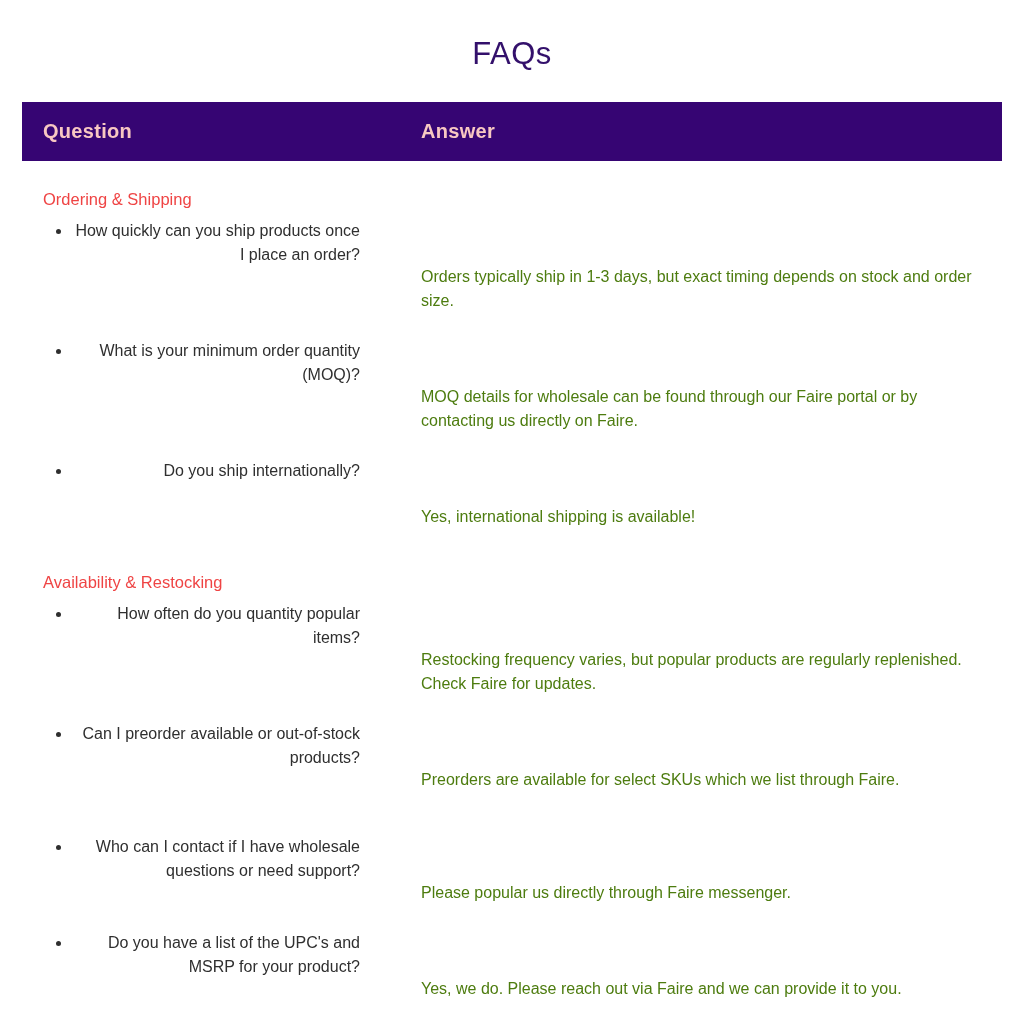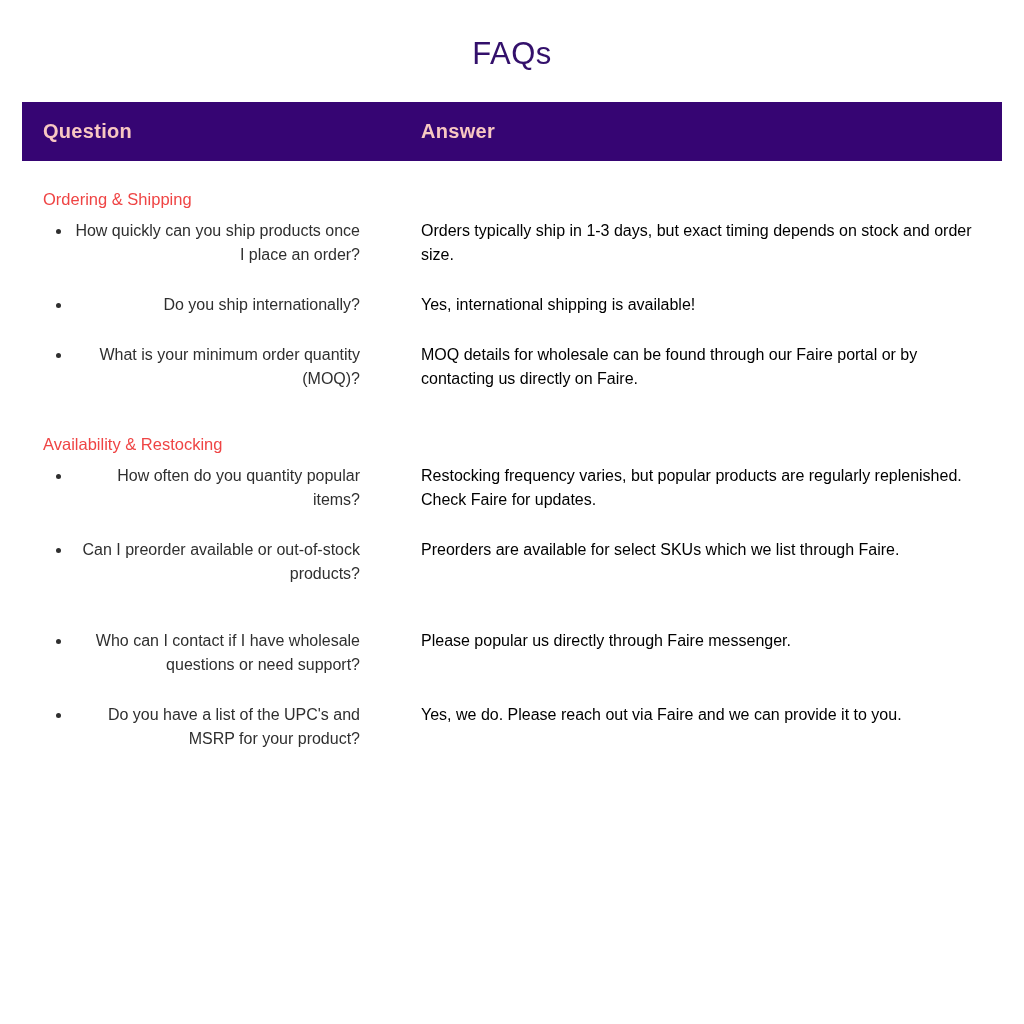--- a/index.html
+++ b/index.html
@@ -26,21 +26,21 @@
   .section-title{
     margin:0;font-size:16.5px;font-weight:normal;color:#ef4444;line-height:20px;
   }
   .row{display:grid;grid-template-columns:378px 1fr;margin-top:26px;}
   .rows .row:first-child{margin-top:10px;}
   .q-list{margin:0;padding-left:29px;list-style:disc;}
   .q-list li{
     font-size:16px;line-height:24px;max-width:288px;color:#2f2f2f;text-align:right;
   }
   .a-cell{
-    font-size:16px;line-height:24px;color:#000000;padding-right:2px;
+    font-size:16px;line-height:24px;color:#4d7c0f;padding-right:2px;margin-top:46px;
   }
 </style>
 </head>
 <body>
 
 <h1 class="page-title">FAQs</h1>
 
 <div class="header-bar">
   <span class="header-label">Question</span>
   <span class="header-label">Answer</span>
@@ -55,33 +55,33 @@
       <ul class="q-list">
         <li>How quickly can you ship products once I place an order?</li>
       </ul>
     </div>
     <div class="a-cell">Orders typically ship in 1-3 days, but exact timing depends on stock and order size.</div>
   </div>
 
   <div class="row">
     <div class="q-cell">
       <ul class="q-list">
-        <li>Do you ship internationally?</li>
+        <li>What is your minimum order quantity (MOQ)?</li>
       </ul>
     </div>
-    <div class="a-cell">Yes, international shipping is available!</div>
+    <div class="a-cell">MOQ details for wholesale can be found through our Faire portal or by contacting us directly on Faire.</div>
   </div>
 
   <div class="row">
     <div class="q-cell">
       <ul class="q-list">
-        <li>What is your minimum order quantity (MOQ)?</li>
+        <li>Do you ship internationally?</li>
       </ul>
     </div>
-    <div class="a-cell">MOQ details for wholesale can be found through our Faire portal or by contacting us directly on Faire.</div>
+    <div class="a-cell">Yes, international shipping is available!</div>
   </div>
 
 </div>
   </section>
 
   <section class="section">
     <h2 class="section-title">Availability &amp; Restocking</h2>
     <div class="rows">
   <div class="row">
     <div class="q-cell">

